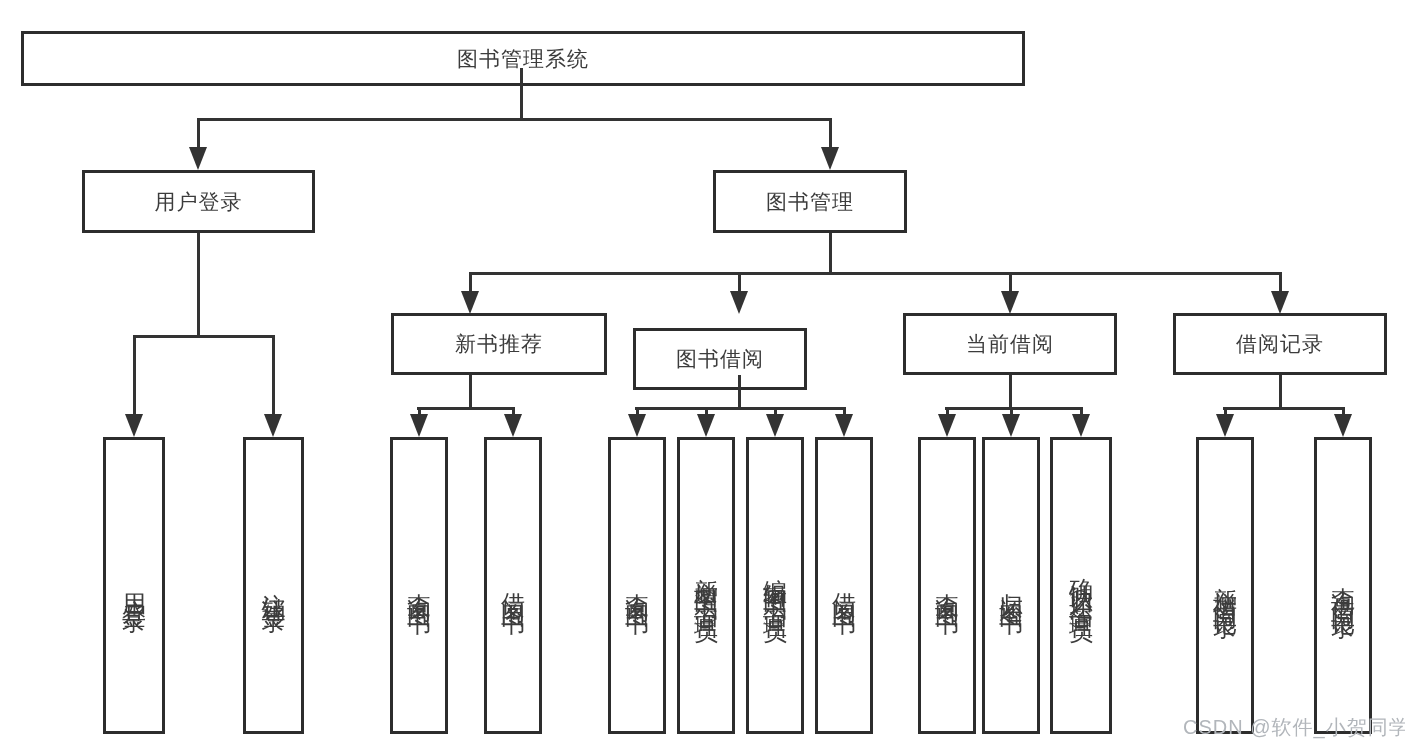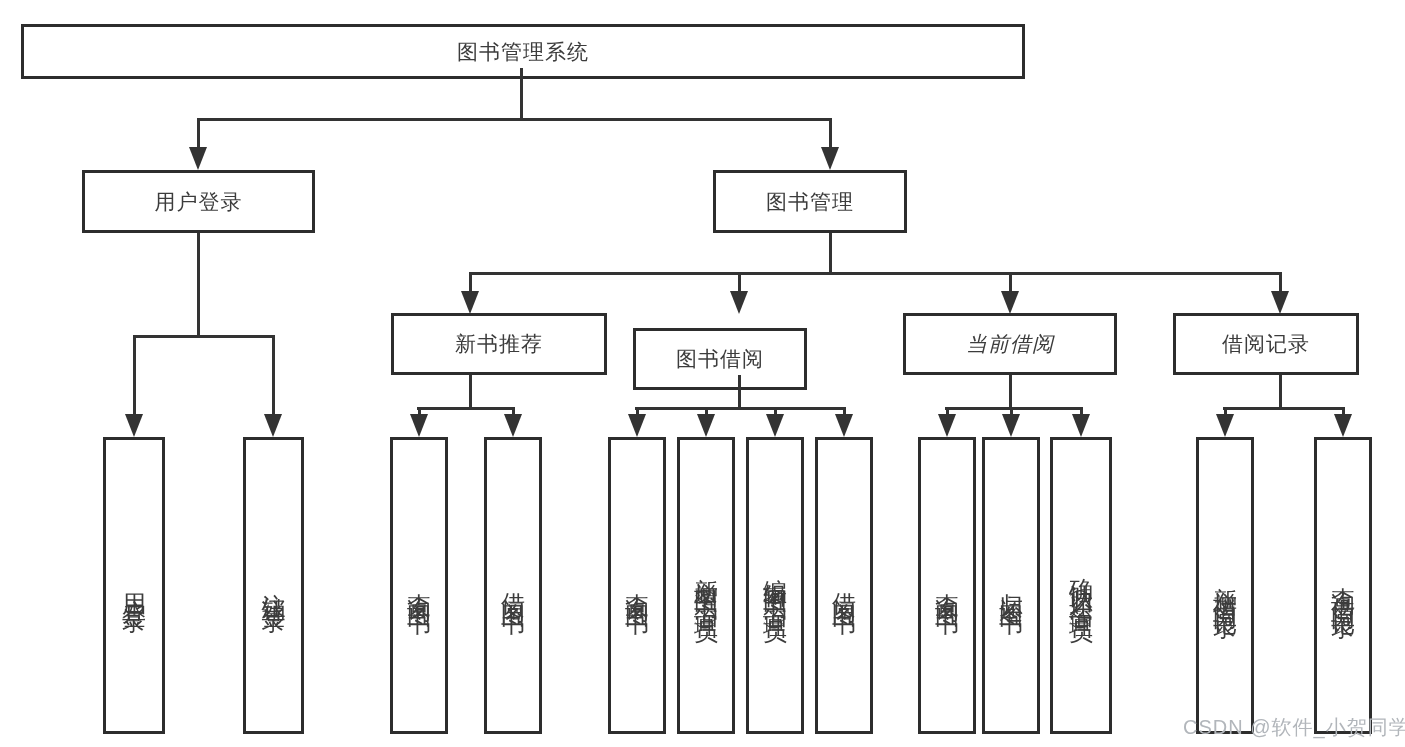--- a/index.html
+++ b/index.html
@@ -42,21 +42,21 @@
     color:#b2b6bb;
     letter-spacing:1px;
     white-space:nowrap;
   }
 </style>
 </head>
 <body>
 
 <div class="canvas">
 
-  <div class="box" style="left:21px;top:24px;width:1004px;height:55px;">
+  <div class="box" style="left:21px;top:31px;width:1004px;height:55px;">
     <span>图书管理系统</span>
   </div>
 
   <div class="vline" style="left:520px;top:68px;height:52px;"></div>
   <div class="hline" style="left:197px;top:118px;width:635px;"></div>
   <div class="vline" style="left:197px;top:118px;height:32px;"></div>
   <div class="arrow" style="left:189px;top:147px;"></div>
   <div class="vline" style="left:829px;top:118px;height:32px;"></div>
   <div class="arrow" style="left:821px;top:147px;"></div>
 
@@ -84,24 +84,24 @@
   <div class="arrow" style="left:1001px;top:291px;"></div>
   <div class="vline" style="left:1279px;top:272px;height:22px;"></div>
   <div class="arrow" style="left:1271px;top:291px;"></div>
 
   <div class="box" style="left:362px;top:313px;width:216px;height:62px;margin-left:29px;">
     <span>新书推荐</span>
   </div>
   <div class="box" style="left:633px;top:313px;width:174px;height:62px;margin-top:15px;">
     <span>图书借阅</span>
   </div>
-  <div class="box" style="left:903px;top:313px;width:214px;height:62px;font-style:italic;">
+  <div class="box" style="left:903px;top:313px;width:214px;height:62px;">
     <span>当前借阅</span>
   </div>
-  <div class="box" style="left:1173px;top:313px;width:186px;height:62px;">
+  <div class="box" style="left:1173px;top:313px;width:214px;height:62px;">
     <span>借阅记录</span>
   </div>
 
   <div class="vline" style="left:469px;top:375px;height:34px;"></div>
   <div class="hline" style="left:417px;top:407px;width:98px;"></div>
   <div class="vline" style="left:418px;top:407px;height:9px;"></div>
   <div class="arrow" style="left:410px;top:414px;"></div>
   <div class="vline" style="left:512px;top:407px;height:9px;"></div>
   <div class="arrow" style="left:504px;top:414px;"></div>
 

